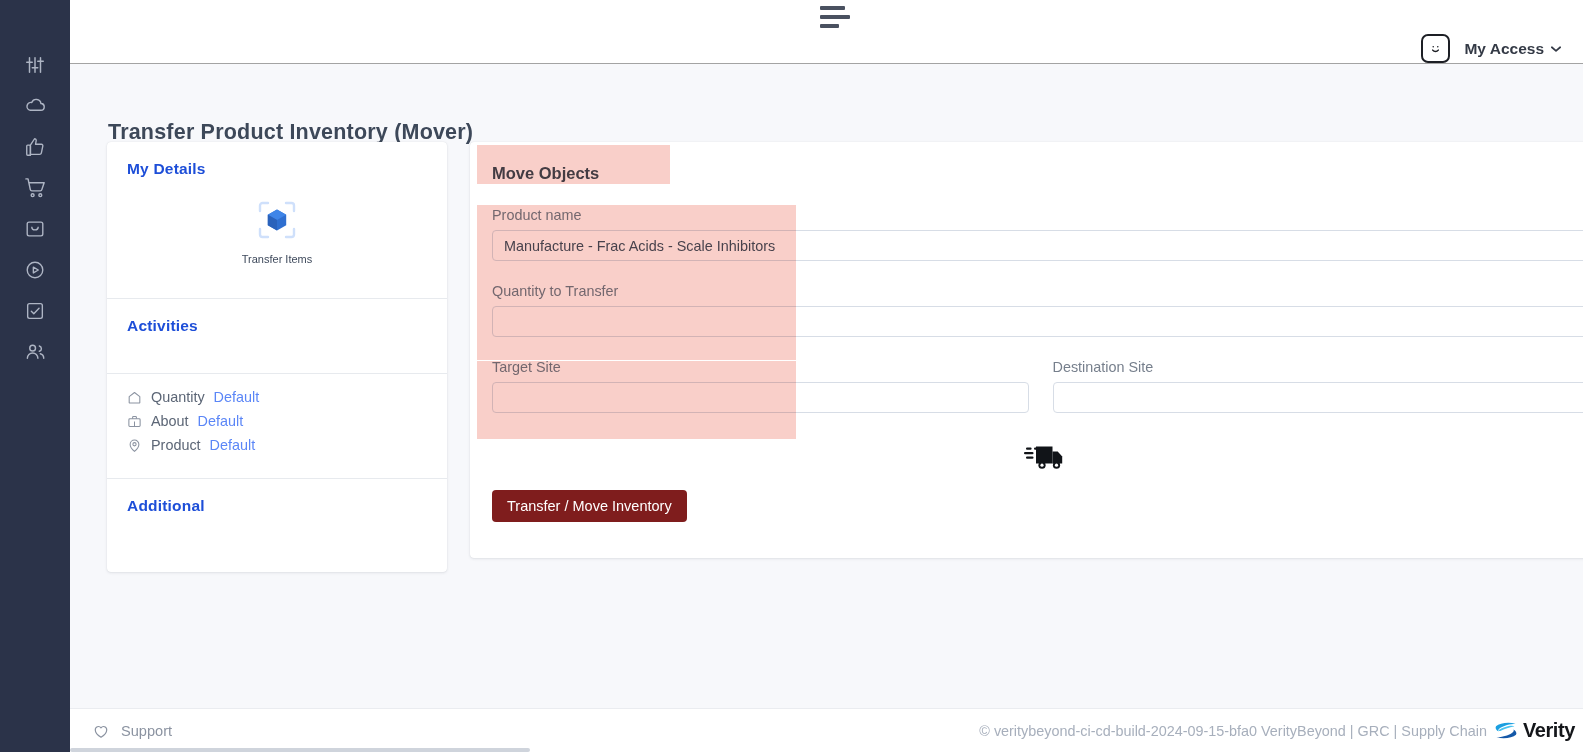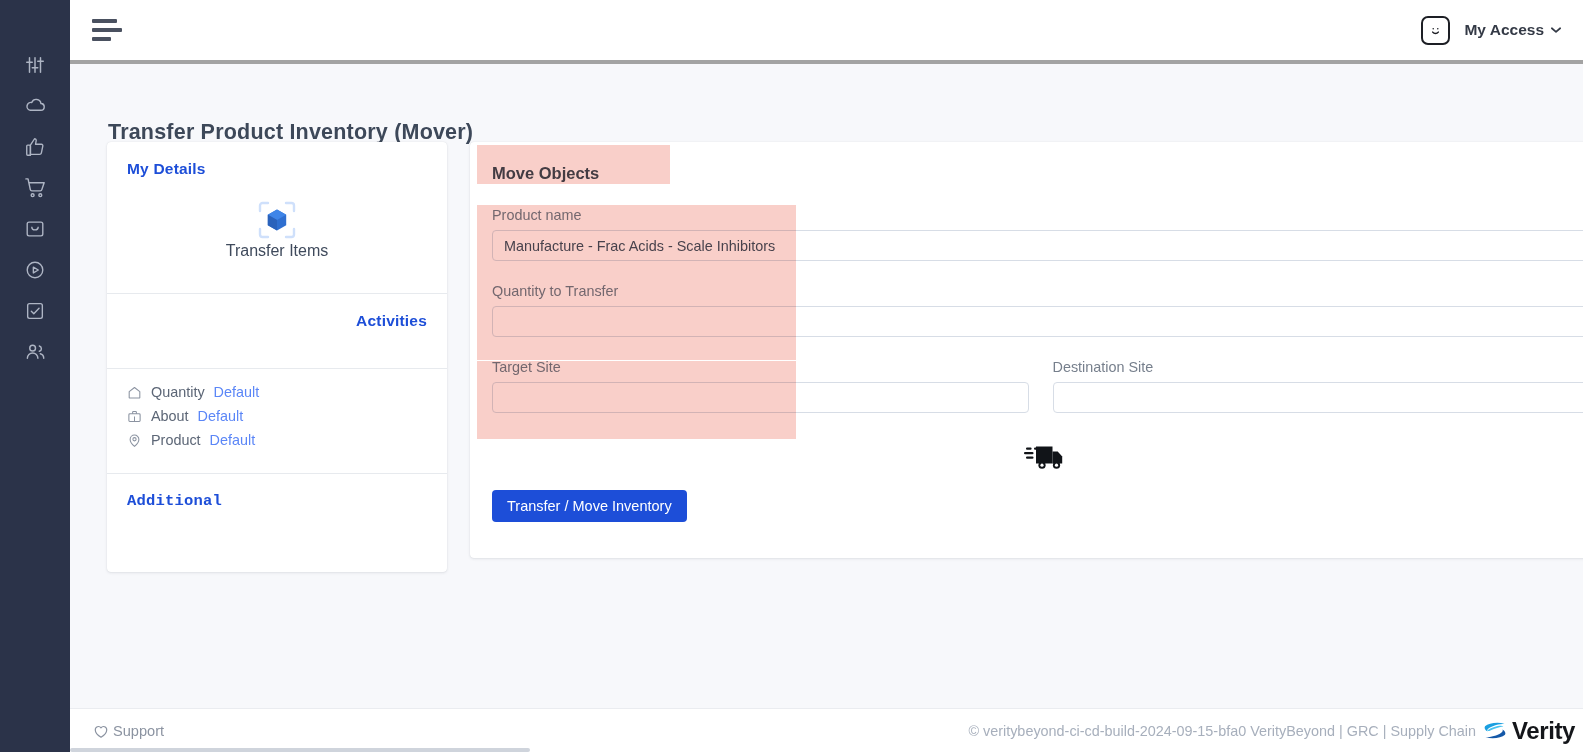--- a/index.html
+++ b/index.html
@@ -26,21 +26,22 @@
     cursor: pointer;
   }
   .rail-item svg { display: block; }
 
   
   .topbar {
     position: absolute; left: 70px; top: 0;
     width: 1513px; height: 64px;
     background: #ffffff;
     display: flex; align-items: center;
-    border-bottom: 4px solid #a3a3a3;
+    border-bottom: 1px solid #a3a3a3;
+    flex-direction: column;
   }
   .hamburger {
     margin-left: 18px; width: 40px; height: 40px;
     display: flex; flex-direction: column; justify-content: center;
     gap: 5px; cursor: pointer; padding-left: 4px;
   }
   .hamburger i { display: block; height: 4px; background: #4a5160; border-radius: 1px; }
   .hamburger i:nth-child(1) { width: 25px; }
   .hamburger i:nth-child(2) { width: 30px; }
   .hamburger i:nth-child(3) { width: 19px; }
@@ -83,33 +84,33 @@
     font-size: 15.5px; color: #1d4ed8; font-weight: 700;
     padding-top: 18px; letter-spacing: .2px;
   }
   .divider { height: 1px; background: #e7eaee; margin-top: 17px; }
 
   .transfer-block {
     display: flex; flex-direction: column; align-items: center;
     padding-top: 22px; padding-bottom: 16px;
   }
   .cube-icon { width: 40px; height: 40px; }
-  .transfer-label { margin-top: 2px; font-size: 16px; color: #3f4a5c; }
+  .transfer-label { margin-top: 13px; font-size: 11px; color: #3f4a5c; }
 
   .about-rows { padding-top: 11px; padding-bottom: 4px; }
   .about-row {
     display: flex; align-items: center; gap: 9px;
     font-size: 14.4px; color: #5c6676; padding: 4px 0;
   }
   .about-row .val { color: #5b86f7; cursor: pointer; }
   .about-row svg { flex: 0 0 auto; }
 
   .sect-box { }
-  .sect-box.activities { padding-bottom: 21px; text-align: right; }
-  .sect-box.additional  { padding-bottom: 24px; font-family: Liberation Mono, monospace; }
+  .sect-box.activities { padding-bottom: 21px; }
+  .sect-box.additional  { padding-bottom: 24px; }
 
   
   .form-card { left: 400px; top: 78px; width: 1141px; height: 416px; }
 
   .form-inner { position: relative; padding: 22px 22px 0 22px; }
   .panel-title {
     font-size: 16.5px; color: #454a55; font-weight: 600;
     padding-bottom: 2px;
   }
 
@@ -132,21 +133,21 @@
   .row2 .col { flex: 1 1 0; min-width: 0; }
 
   .truck-wrap {
     margin-top: 24px; height: 40px;
     display: flex; align-items: center; justify-content: center;
     padding-left: 10px;
   }
   .btn-primary {
     margin-top: 13px; margin-bottom: 22px;
     height: 32px; padding: 0 15px;
-    background: #1d4ed8; border: none; border-radius: 4px;
+    background: #7f1d1d; border: none; border-radius: 4px;
     color: #ffffff; font-size: 14.5px;
     font-family: "Liberation Sans", sans-serif;
     cursor: pointer;
   }
 
   
   .hl {
     position: absolute;
     background: #f9cfc9;
     pointer-events: none;
@@ -155,30 +156,30 @@
   }
 
   
   .footer {
     position: absolute; left: 70px; top: 708px;
     width: 1513px; height: 44px;
     background: #ffffff; border-top: 1px solid #eaecf0;
     display: flex; align-items: center;
   }
   .support {
-    margin-left: 22px; display: flex; align-items: center; gap: 3px;
+    margin-left: 22px; display: flex; align-items: center; gap: 11px;
     font-size: 14.6px; color: #8b93a1; cursor: pointer;
   }
   .copyright {
     margin-left: auto; margin-right: 8px;
     display: flex; align-items: center; gap: 6px;
     font-size: 14.4px; color: #a7afbc;
   }
   .verity-logo { display: flex; align-items: center; gap: 4px; }
-  .verity-word { font-size: 24px; font-weight: 700; color: #14161a; letter-spacing: -.4px; }
+  .verity-word { font-size: 20px; font-weight: 700; color: #14161a; letter-spacing: -.4px; }
 
   .scroll-hint {
     position: absolute; left: 70px; top: 748px;
     width: 460px; height: 4px; background: #cfd4dc; border-radius: 2px;
   }
 </style>
 </head>
 <body>
 
 <div id="app">

